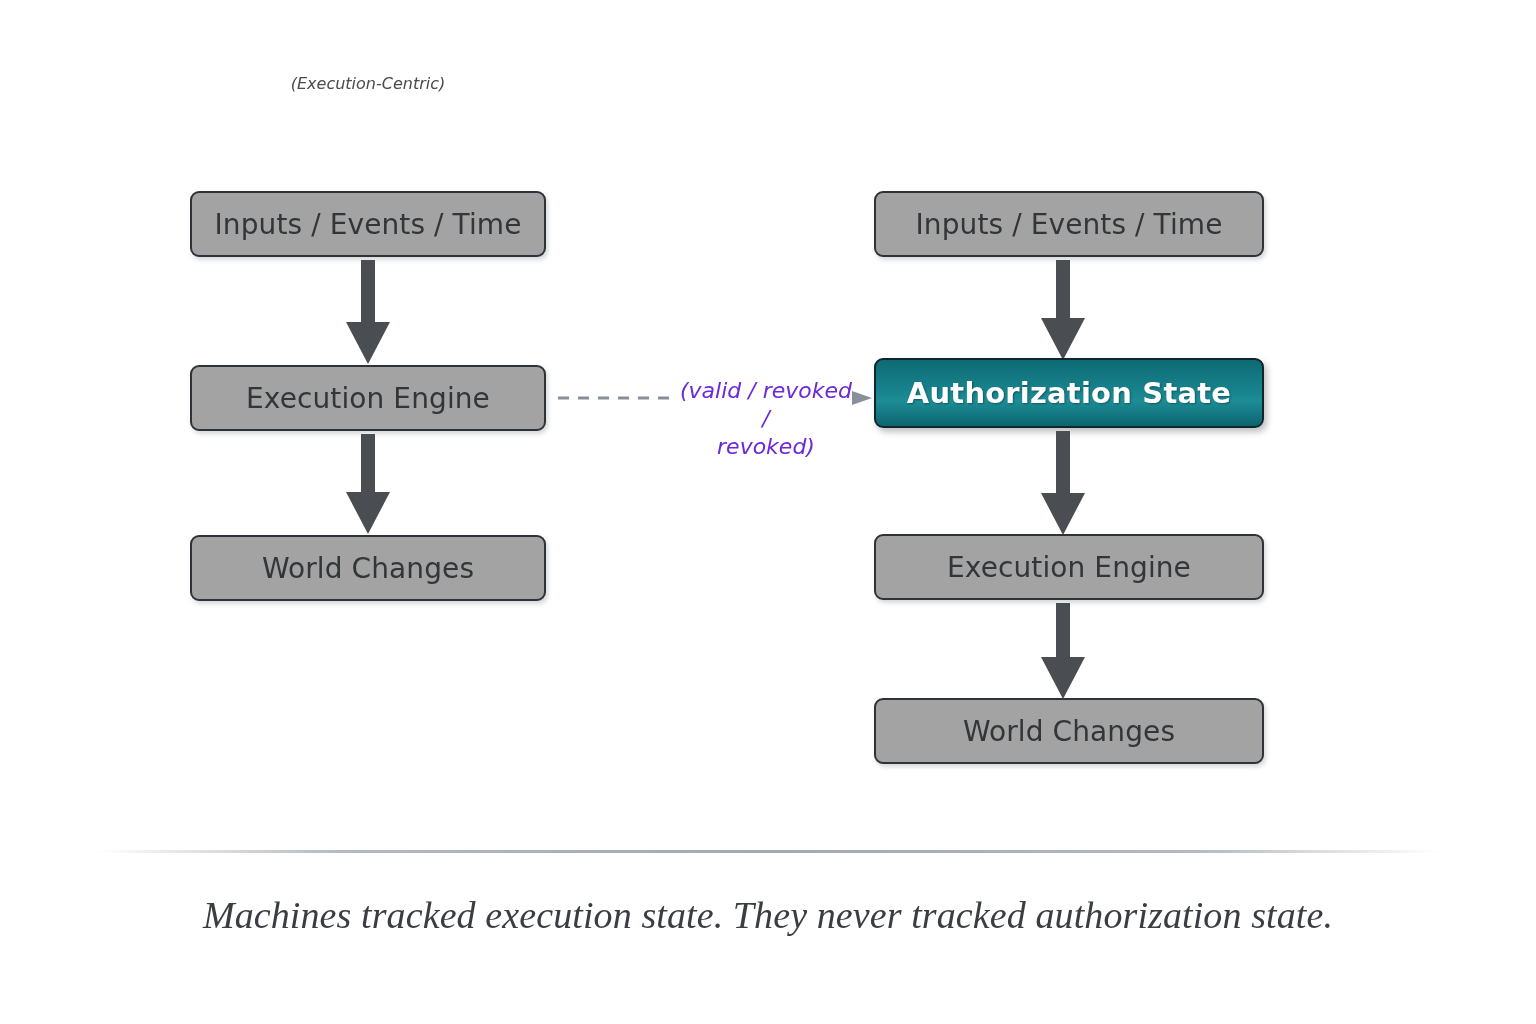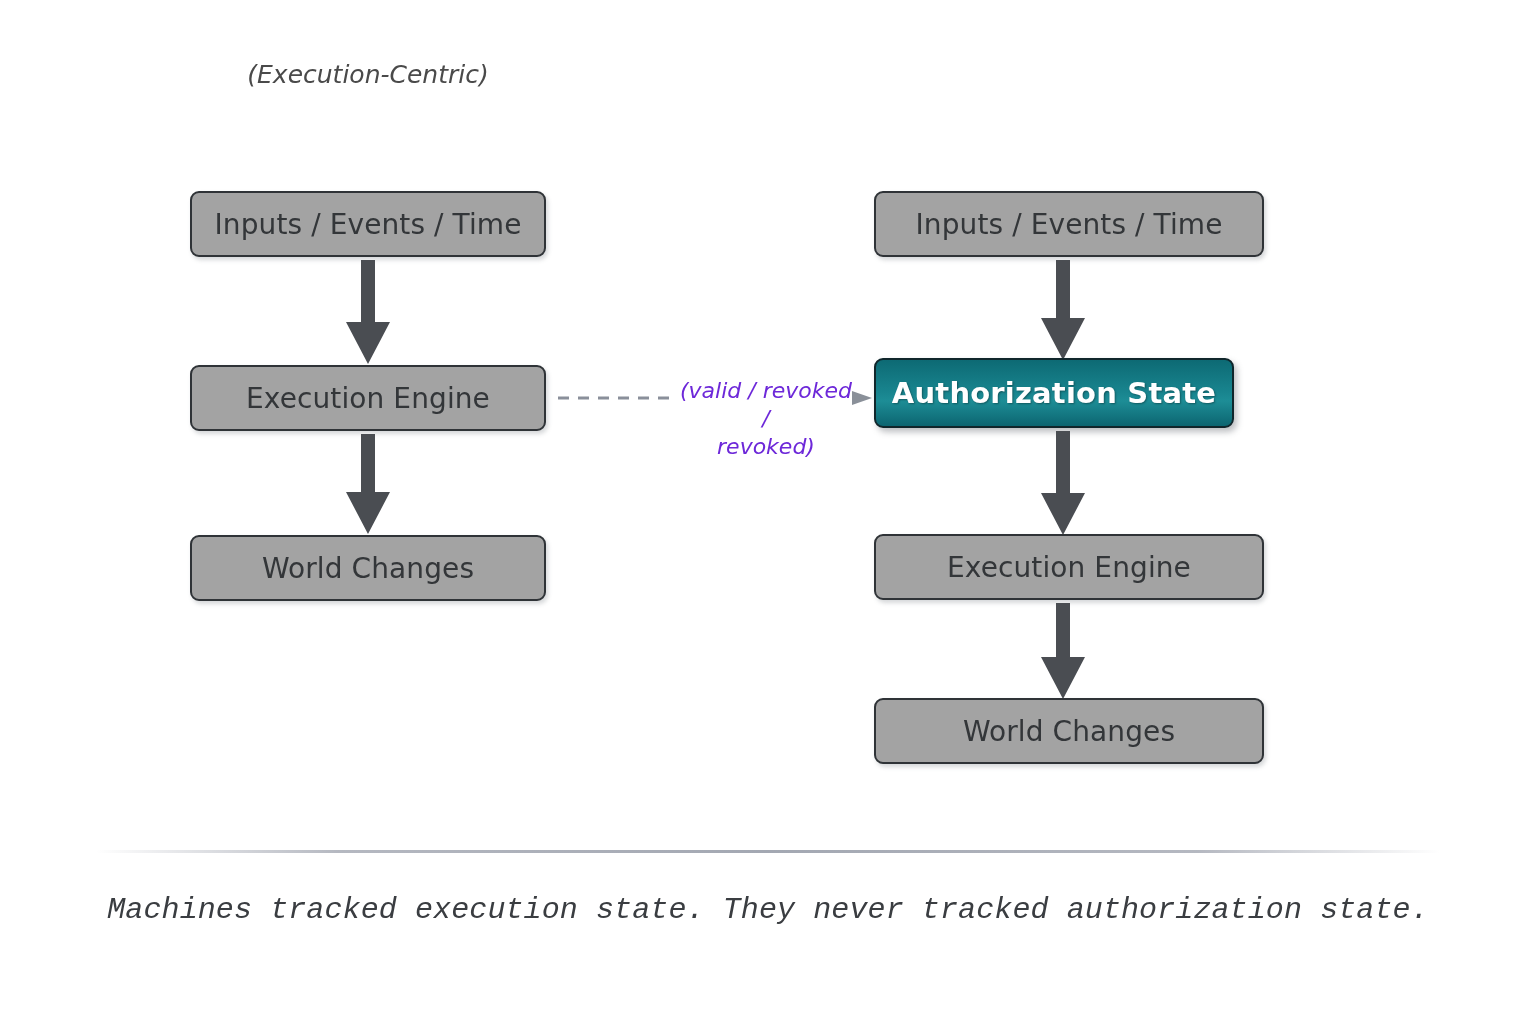--- a/index.html
+++ b/index.html
@@ -32,23 +32,24 @@
     font-weight: bold;
     font-size: 30px;
     letter-spacing: 0.4px;
     color: #4a4a4a;
     line-height: 1;
     white-space: nowrap;
   }
   .col-heading .subtitle {
     font-family: "DejaVu Sans", sans-serif;
     font-style: italic;
-    font-size: 25px;
+    font-size: 16px;
     color: #4a4a4a;
     line-height: 1;
+    margin-top: 14px;
     white-space: nowrap;
   }
 
   #heading-left  { left: 88px;  top: 62px; }
   #heading-right { left: 790px; top: 62px; }
 
   
   .node {
     position: absolute;
     box-sizing: border-box;
@@ -85,21 +86,21 @@
     letter-spacing: 0.2px;
   }
 
   
   #node-l1 { left: 190px; top: 191px; width: 356px; }
   #node-l2 { left: 190px; top: 365px; width: 356px; }
   #node-l3 { left: 190px; top: 535px; width: 356px; }
 
   
   #node-r1 { left: 874px; top: 191px; width: 390px; }
-  #node-r2 { left: 874px; top: 358px; width: 360px; height: 70px; text-align: right; }
+  #node-r2 { left: 874px; top: 358px; width: 390px; height: 70px; text-align: right; }
   #node-r3 { left: 874px; top: 534px; width: 390px; }
   #node-r4 { left: 874px; top: 698px; width: 390px; }
 
   
   .down-arrow {
     position: absolute;
     display: block;
   }
   .down-arrow svg { display: block; }
 
@@ -147,23 +148,23 @@
         rgba(180,184,192,0) 100%);
   }
 
   
   #caption {
     position: absolute;
     left: 0;
     top: 893px;
     width: 1536px;
     text-align: center;
-    font-family: Liberation Mono, monospace;
+    font-family: Liberation Serif, serif;
     font-style: italic;
-    font-size: 30px;
+    font-size: 38px;
     color: #3a3d41;
     letter-spacing: 0.1px;
     white-space: nowrap;
   }
 </style>
 </head>
 <body>
 
 <div class="canvas">
 

